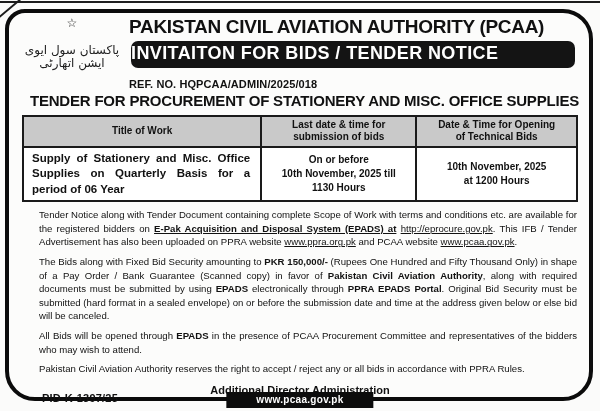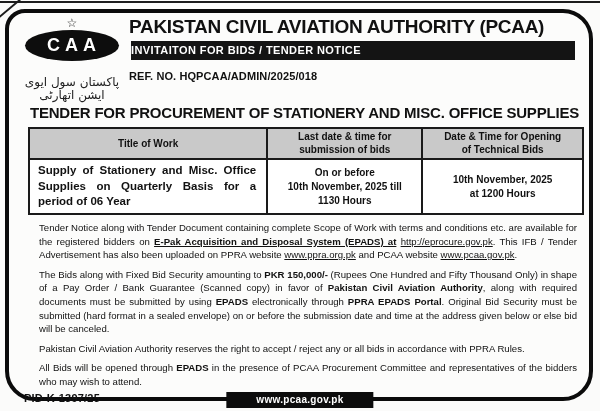--- a/index.html
+++ b/index.html
@@ -21,56 +21,55 @@
   .logo-ellipse{
     width:94px;height:31px;margin:1px auto 0 auto;background:#0d0d0d;border-radius:50%;
     display:flex;align-items:center;justify-content:center;
     color:#fff;font-weight:bold;font-size:18px;letter-spacing:5px;padding-left:4px;box-sizing:border-box;
   }
   .logo-urdu{display:block;margin-top:15px;font-size:12px;line-height:1.1;color:#222;font-family:"DejaVu Sans",sans-serif;}
   .head-col{flex:1;text-align:left;min-width:0;}
   .main-title{font-size:19px;font-weight:bold;letter-spacing:-0.3px;white-space:nowrap;line-height:1.15;}
   .banner{
     margin:3px 4px 0 2px;background:#141414;color:#fff;
-    font-size:11px;font-weight:bold;letter-spacing:0.4px;padding:3px 16px 4px 0;line-height:1.1;
+    font-size:18px;font-weight:bold;letter-spacing:0.4px;padding:3px 16px 4px 0;line-height:1.1;border-radius:7px;
   }
   .ref-line{margin-top:10px;font-size:11px;font-weight:bold;letter-spacing:0.1px;}
   .subject{margin-top:2px;text-align:right;font-size:15px;font-weight:bold;letter-spacing:-0.2px;}
   .intro{margin:5px 2px 0 2px;font-size:9.6px;line-height:1.42;text-align:justify;}
-  table.bids{width:calc(100% - 2px);margin:6px 0 0 7px;border-collapse:collapse;}
+  table.bids{width:calc(100% - 2px);margin:6px 0 0 1px;border-collapse:collapse;}
   table.bids th{
     border:2px solid #1a1a1a;background:#c9c9c9;font-size:10px;font-weight:bold;
     padding:2px 4px;line-height:1.25;white-space:pre-line;text-align:center;
   }
   table.bids td{border:2px solid #1a1a1a;background:#fff;}
   td.cell-title{font-size:11.5px;font-weight:bold;padding:3px 10px 3px 8px;text-align:justify;line-height:1.35;}
   td.cell-center{font-size:10px;font-weight:bold;text-align:center;white-space:pre-line;line-height:1.4;padding:2px;}
   .col-title{width:43%;} .col-last{width:28%;} .col-open{width:29%;}
   .paragraphs{margin-top:1px;}
   .body-par{margin:6px 2px 0 18px;font-size:9.6px;line-height:1.42;text-align:justify;}
   .signature{margin-top:7px;text-align:center;font-weight:bold;font-size:11px;line-height:1.4;}
-  .pid{position:absolute;left:24px;bottom:7px;font-size:11px;font-weight:bold;letter-spacing:0.2px;}
+  .pid{position:absolute;left:42px;bottom:7px;font-size:11px;font-weight:bold;letter-spacing:0.2px;}
   .web-bar{
     position:absolute;left:50%;transform:translateX(-50%);bottom:3px;
     background:#0c0c0c;color:#fff;font-size:10px;font-weight:bold;
     padding:2px 30px 3px 30px;letter-spacing:0.3px;
   }
 </style>
 </head>
 <body>
 
 <div class="top-line"></div>
 <div class="corner-cut"></div>
 
 <div class="frame">
 
   <div class="header-row">
     <div class="logo-col">
       <span class="logo-star">☆</span>
-      <div class="logo-ellipse">CAA</div>
       <span class="logo-urdu">پاکستان سول ایوی ایشن اتھارٹی</span>
     </div>
     <div class="head-col">
       <div class="main-title">PAKISTAN CIVIL AVIATION AUTHORITY (PCAA)</div>
       <div class="banner">INVITAITON FOR BIDS / TENDER NOTICE</div>
       <div class="ref-line">REF. NO. HQPCAA/ADMIN/2025/018</div>
     </div>
   </div>
 
   <div class="subject">TENDER FOR PROCUREMENT OF STATIONERY AND MISC. OFFICE SUPPLIES</div>
@@ -99,22 +98,22 @@
 1130 Hours</td>
         <td class="cell-center">10th November, 2025
 at 1200 Hours</td>
       </tr>
     </tbody>
   </table>
 
   <div class="paragraphs">
       <p class="body-par"><span>Tender Notice along with Tender Document containing complete Scope of Work with terms and conditions etc. are available for the registered bidders on </span><span style="font-weight: bold; text-decoration: underline;">E-Pak Acquisition and Disposal System (EPADS) at</span><span> </span><span style="text-decoration: underline;">http://eprocure.gov.pk</span><span>. This IFB / Tender Advertisement has also been uploaded on PPRA website </span><span style="text-decoration: underline;">www.ppra.org.pk</span><span> and PCAA website </span><span style="text-decoration: underline;">www.pcaa.gov.pk</span><span>.</span></p>
       <p class="body-par"><span>The Bids along with Fixed Bid Security amounting to </span><span style="font-weight: bold;">PKR 150,000/-</span><span> (Rupees One Hundred and Fifty Thousand Only) in shape of a Pay Order / Bank Guarantee (Scanned copy) in favor of </span><span style="font-weight: bold;">Pakistan Civil Aviation Authority</span><span>, along with required documents must be submitted by using </span><span style="font-weight: bold;">EPADS</span><span> electronically through </span><span style="font-weight: bold;">PPRA EPADS Portal</span><span>. Original Bid Security must be submitted (hard format in a sealed envelope) on or before the submission date and time at the address given below or else bid will be canceled.</span></p>
+      <p class="body-par"><span>All Bids will be opened through </span><span style="font-weight: bold;">EPADS</span><span> in the presence of PCAA Procurement Committee and representatives of the bidders who may wish to attend.</span></p>
       <p class="body-par"><span>Pakistan Civil Aviation Authority reserves the right to accept / reject any or all bids in accordance with PPRA Rules.</span></p>
-      <p class="body-par"><span>All Bids will be opened through </span><span style="font-weight: bold;">EPADS</span><span> in the presence of PCAA Procurement Committee and representatives of the bidders who may wish to attend.</span></p>
     </div>
 
   <div class="signature">
     <div>Additional Director Administration</div>
 
   </div>
 
 </div>
 
 <div class="pid">PID-K-1397/25</div>

